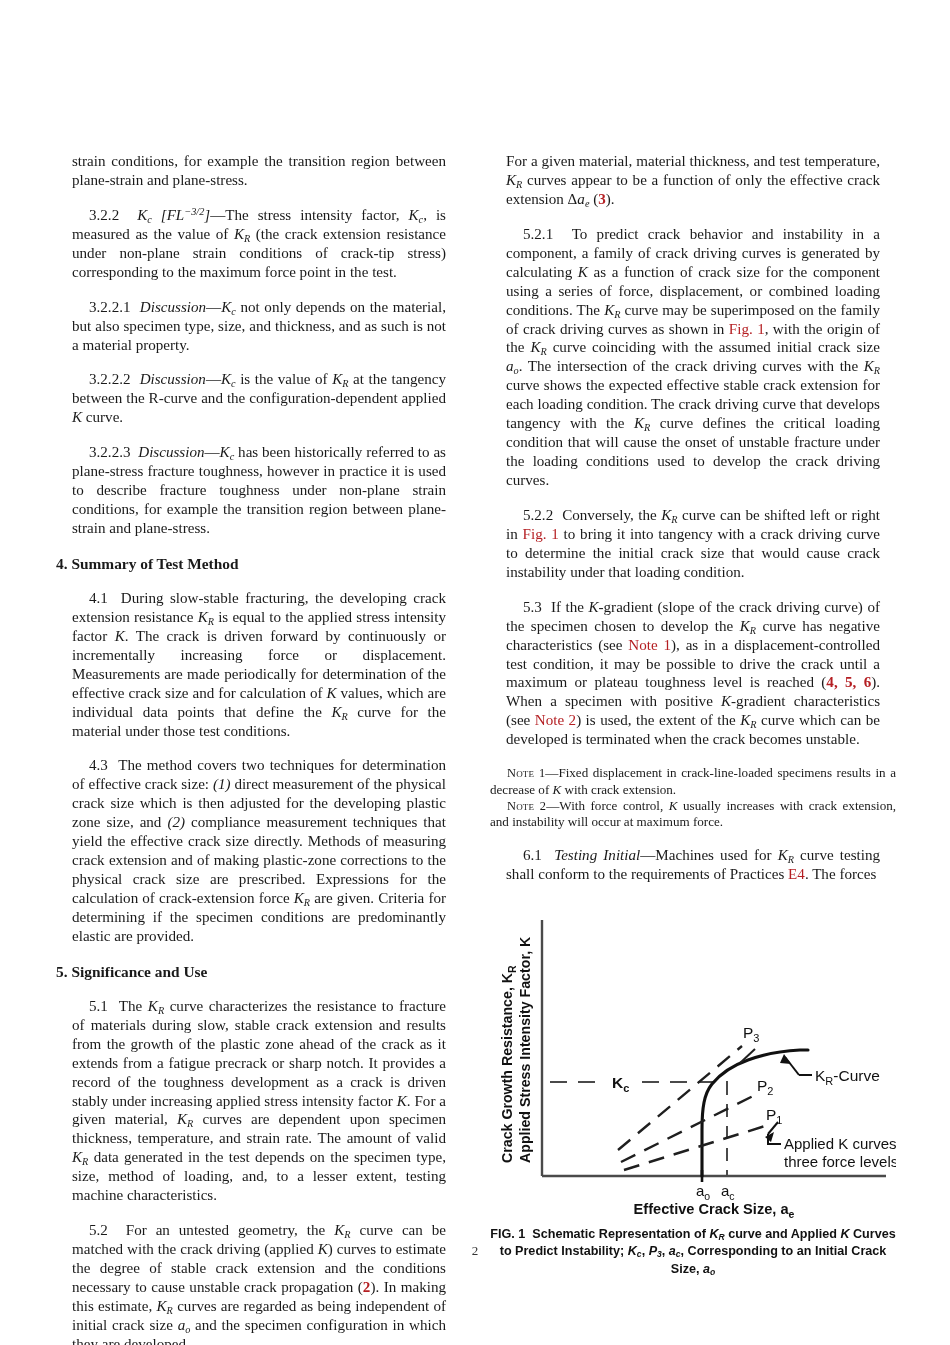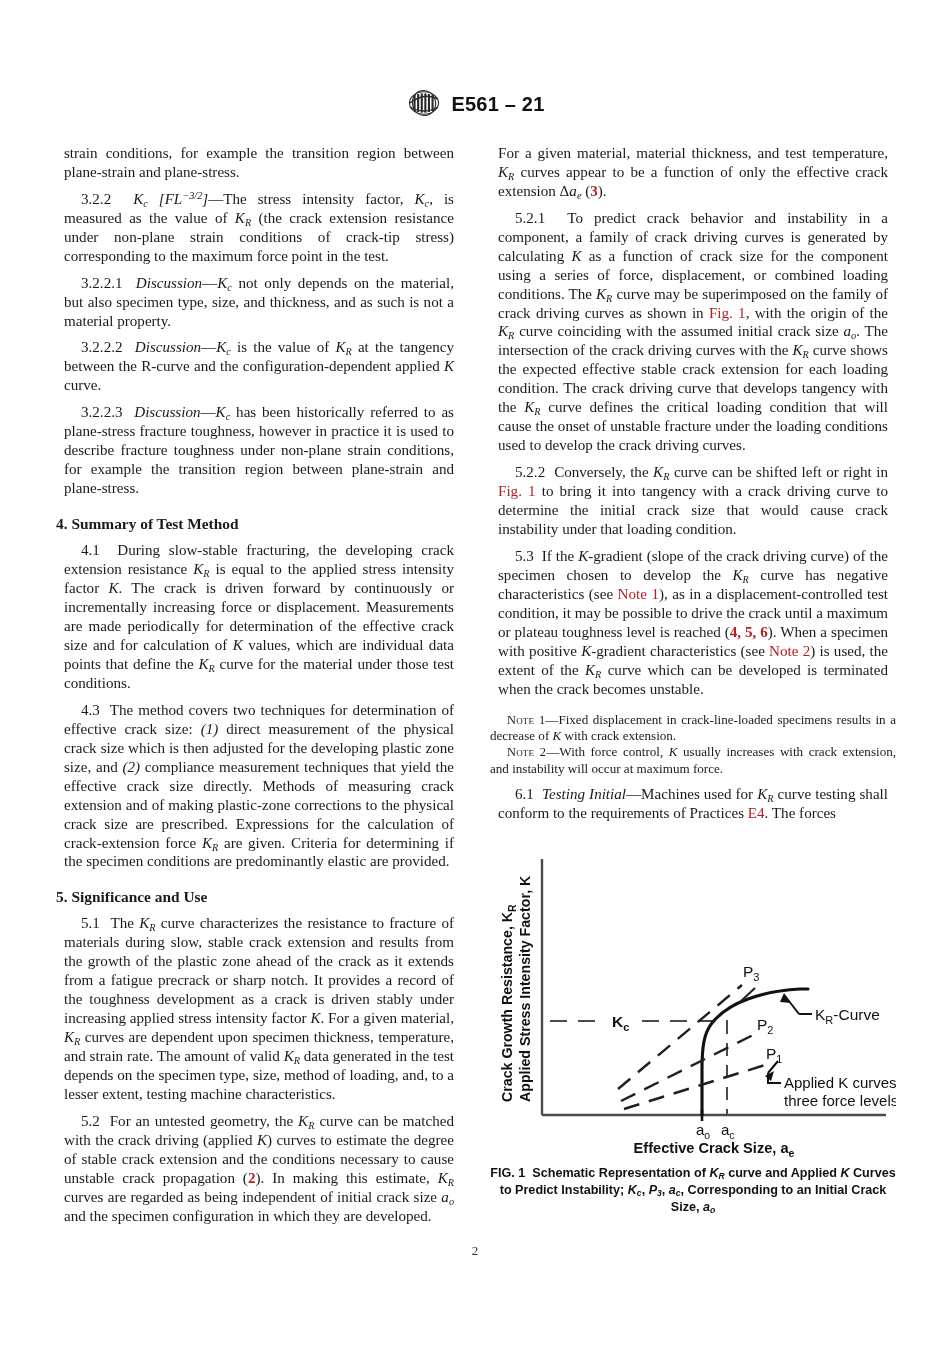--- a/index.html
+++ b/index.html
@@ -55,21 +55,21 @@
     width: 840px;
     display: flex;
     gap: 28px;
   }
   .col {
     width: 406px;
     flex: none;
   }
 
   p {
-    margin: 8px;
+    margin: 16px;
     font-size: 15.1px;
     line-height: 1.255;
     text-align: justify;
     text-justify: inter-word;
     hyphens: manual;
   }
   p.indent { text-indent: 17px; }
   p.gap { margin-top: 8.5px; }
   p.gap-sm { margin-top: 4px; }
 
@@ -135,43 +135,20 @@
     font-size: 13px;
     color: #333;
     font-family: "Liberation Serif", serif;
   }
 </style>
 </head>
 <body>
 
 <div class="page">
 
-  <div class="header">
-    <span class="astm-logo">
-      <svg viewBox="0 0 36 32" width="36" height="32" aria-hidden="true">
-        <g fill="none" stroke="#2b2b2b" stroke-width="1.1">
-          <ellipse cx="18" cy="15" rx="14.5" ry="11.2"></ellipse>
-          <ellipse cx="18" cy="15" rx="11.5" ry="12.6" transform="rotate(-14 18 15)"></ellipse>
-        </g>
-        <g fill="#2b2b2b">
-          <rect x="7.5" y="7" width="2.1" height="16"></rect>
-          <rect x="11.1" y="6" width="2.1" height="18"></rect>
-          <rect x="14.7" y="5.4" width="2.1" height="19.3"></rect>
-          <rect x="18.3" y="5.4" width="2.1" height="19.3"></rect>
-          <rect x="21.9" y="6" width="2.1" height="18"></rect>
-          <rect x="25.5" y="7" width="2.1" height="16"></rect>
-        </g>
-        <g fill="none" stroke="#2b2b2b" stroke-width="1.4">
-          <path d="M4 15 Q18 4 32 11"></path>
-          <path d="M4 19 Q18 27 32 19"></path>
-        </g>
-      </svg>
-    </span>
-    <span class="std-designation">E561 – 21</span>
-  </div>
 
   <div class="columns">
 
     <div class="col">
 
       <p>strain conditions, for example the transition region between plane-strain and plane-stress.</p>
 
       <p class="indent gap-sm">3.2.2&nbsp;&nbsp;<i>K<sub>c</sub> [FL<sup>−3/2</sup>]</i>—The stress intensity factor, <i>K<sub>c</sub></i>, is measured as the value of <i>K<sub>R</sub></i> (the crack extension resistance under non-plane strain conditions of crack-tip stress) corresponding to the maximum force point in the test.</p>
 
       <p class="indent">3.2.2.1&nbsp;&nbsp;<i>Discussion</i>—<i>K<sub>c</sub></i> not only depends on the material, but also specimen type, size, and thickness, and as such is not a material property.</p>

